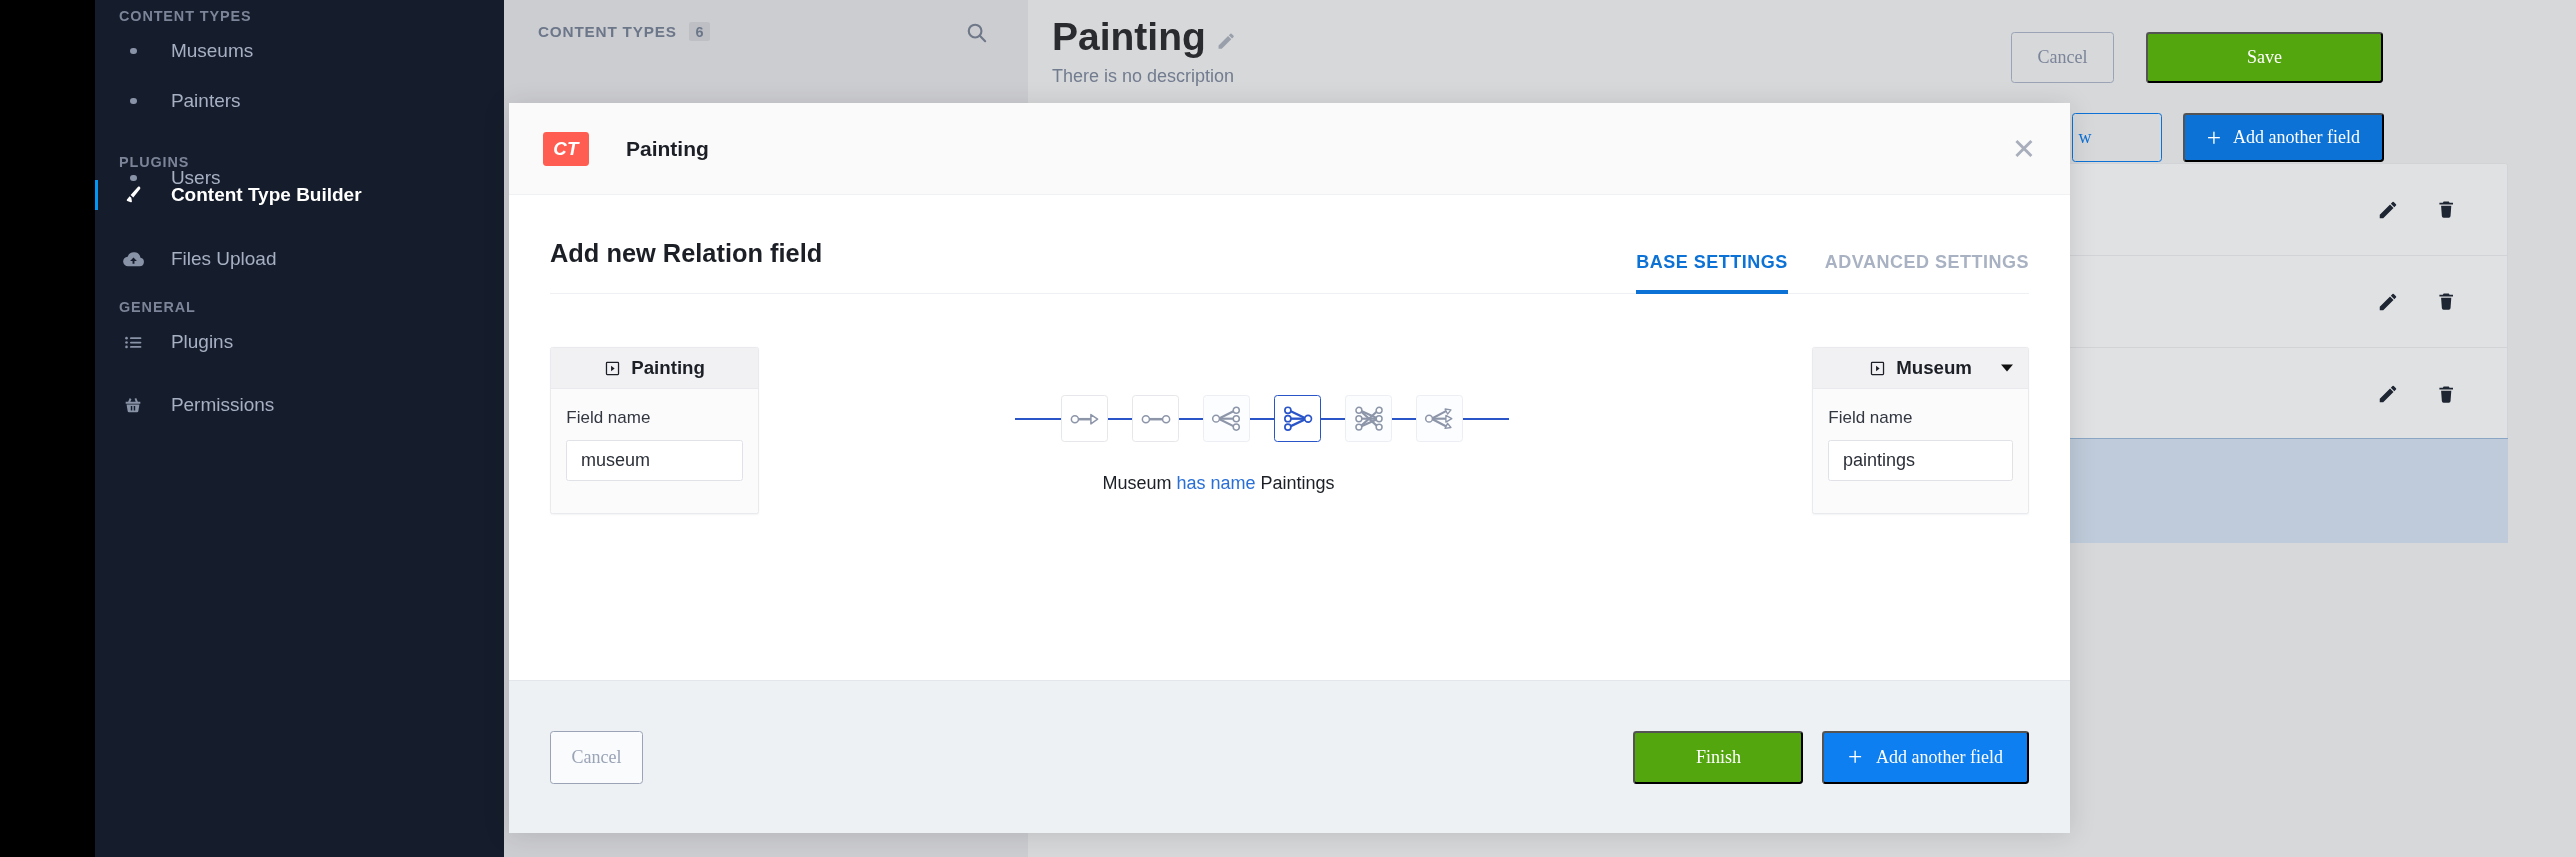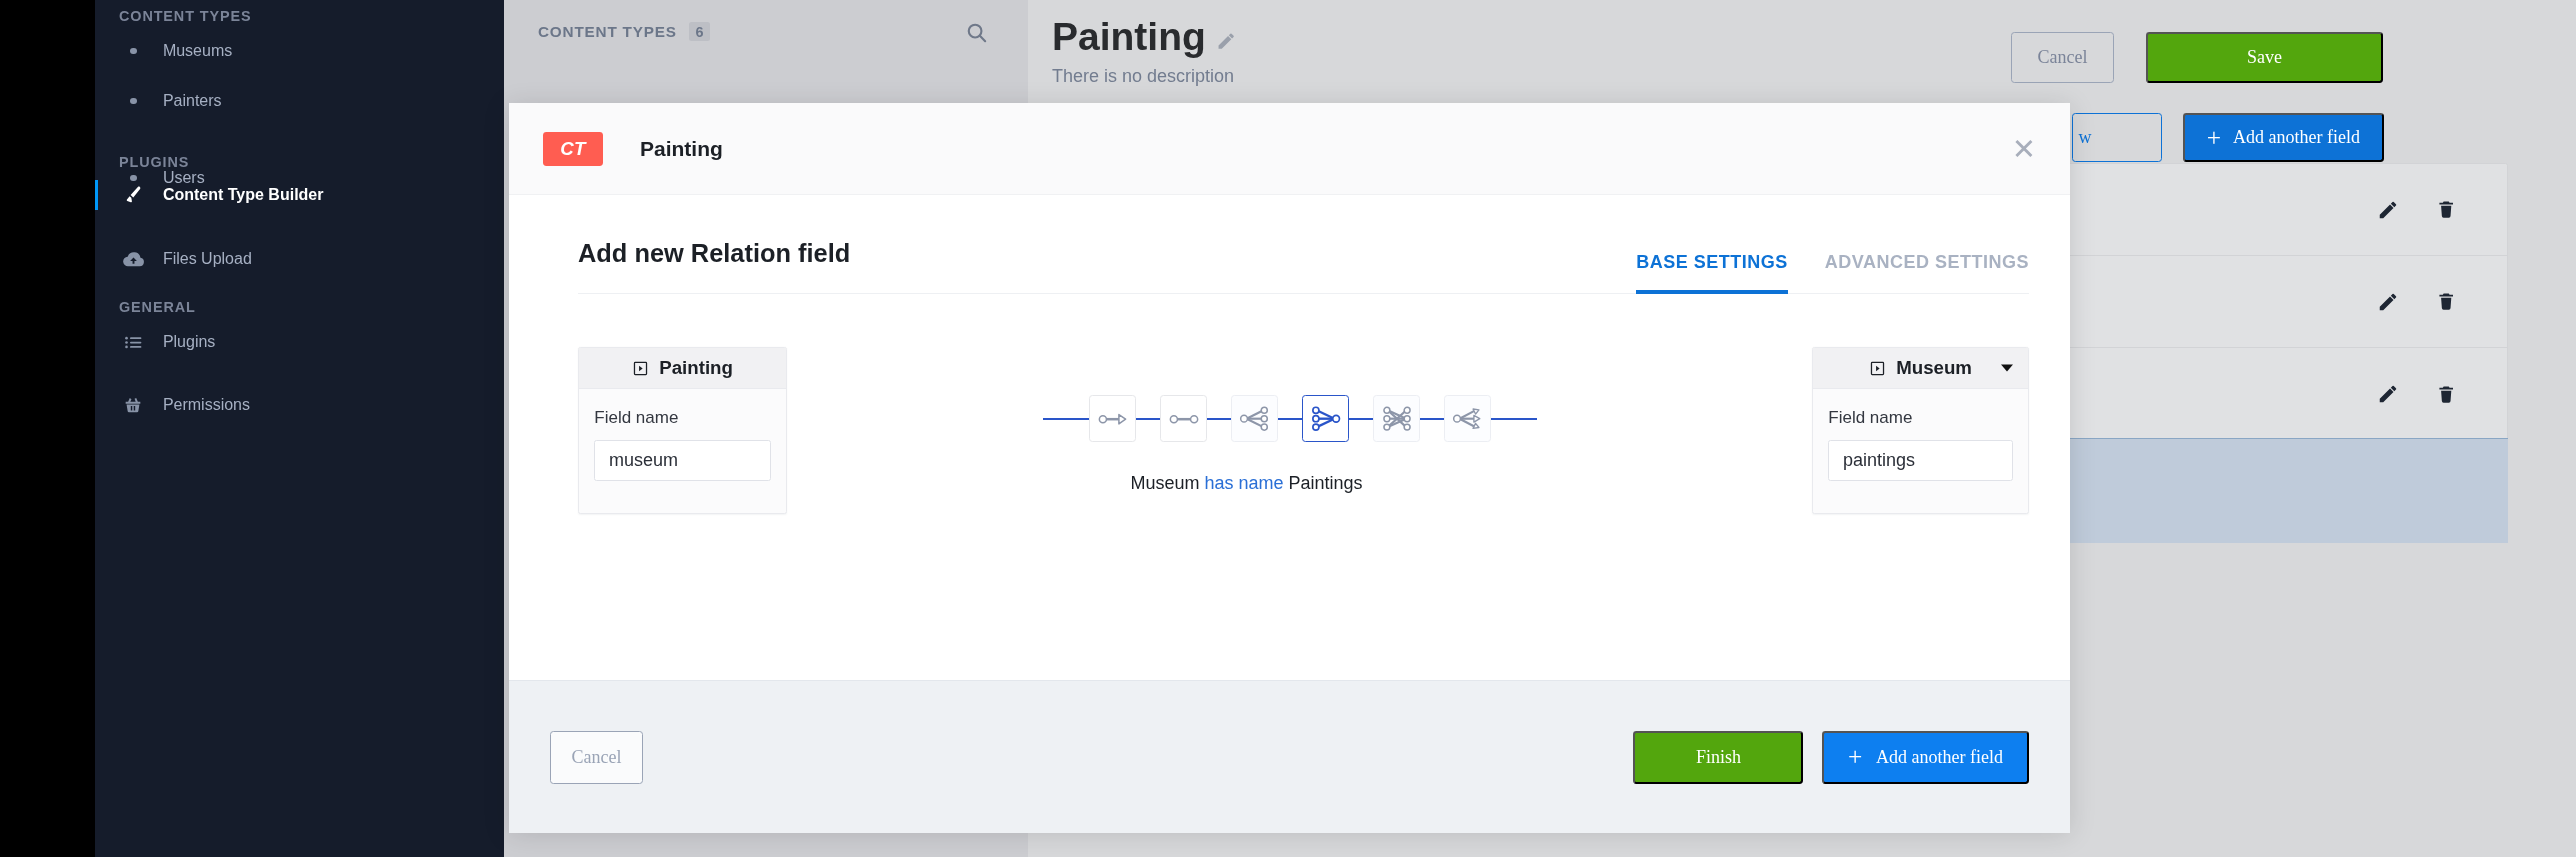--- a/index.html
+++ b/index.html
@@ -26,21 +26,21 @@
     font-size: 14.4px; font-weight: 700; letter-spacing: 0.9px;
     color: #7b8498; padding: 0 0 0 24px; text-transform: uppercase;
   }
   .sb-sec-ct  { position: absolute; left: 0; top: 7.6px; }
   .sb-sec-pl  { position: absolute; left: 0; top: 154px; }
   .sb-sec-gen { position: absolute; left: 0; top: 299px; }
 
   .sb-item {
     position: absolute; left: 0; width: 372px; height: 34px;
     display: flex; align-items: center;
-    color: #a6b0c3; font-size: 16px;
+    color: #a6b0c3; font-size: 19px; gap: 8px;
   }
   .sb-item .ico {
     width: 39px; margin-left: 18.7px; display: flex;
     align-items: center; justify-content: center; flex: none;
   }
   .sb-item .lbl { margin-left: 10.2px; }
   .sb-item.active { color: #ffffff; font-weight: 700; }
   .sb-item.active::before {
     content: ""; position: absolute; left: 0; top: 1.7px;
     width: 3.4px; height: 30.5px; background: #0097f7;
@@ -140,35 +140,35 @@
     width: 1561px; height: 729px;
     background: #ffffff;
     box-shadow: 0 3.4px 25.4px rgba(0,0,0,.13);
   }
   .modal-head {
     height: 92px; background: #fafafb; border-bottom: 0.8px solid #f0f1f3;
     display: flex; align-items: center; padding: 0 34px;
     position: relative;
   }
   .ct-badge {
-    width: 60px; height: 34px; background: #ff5d51; color: #fff;
+    width: 46px; height: 34px; background: #ff5d51; color: #fff;
     border-radius: 3.4px; display: flex; align-items: center;
     justify-content: center; font-size: 18.7px; font-weight: 700;
     font-style: italic; letter-spacing: 0.4px;
   }
   .modal-head .name {
     margin-left: 37px; font-size: 21px; font-weight: 700; color: #1c2026;
   }
   .modal-close {
     position: absolute; right: 34px; top: 50%; transform: translateY(-50%);
     color: #a8aebb; font-size: 29px; line-height: 1; cursor: pointer;
     font-weight: 300;
   }
 
-  .modal-body { position: relative; height: 485px; padding: 0 41px; margin-left: 28px; }
+  .modal-body { position: relative; height: 485px; padding: 0 41px; }
   .body-head {
     display: flex; align-items: flex-end; justify-content: space-between;
     padding-top: 44px; border-bottom: 0.8px solid #eef0f3;
   }
   .body-head h2 { font-size: 25.4px; font-weight: 700; color: #1c2026; padding-bottom: 25.4px; }
   .tabs { display: flex; gap: 37px; }
   .tab {
     font-size: 18px; font-weight: 700; letter-spacing: 0.5px;
     text-transform: uppercase; color: #a9b2c2;
     padding-bottom: 20.4px; cursor: pointer; position: relative;

